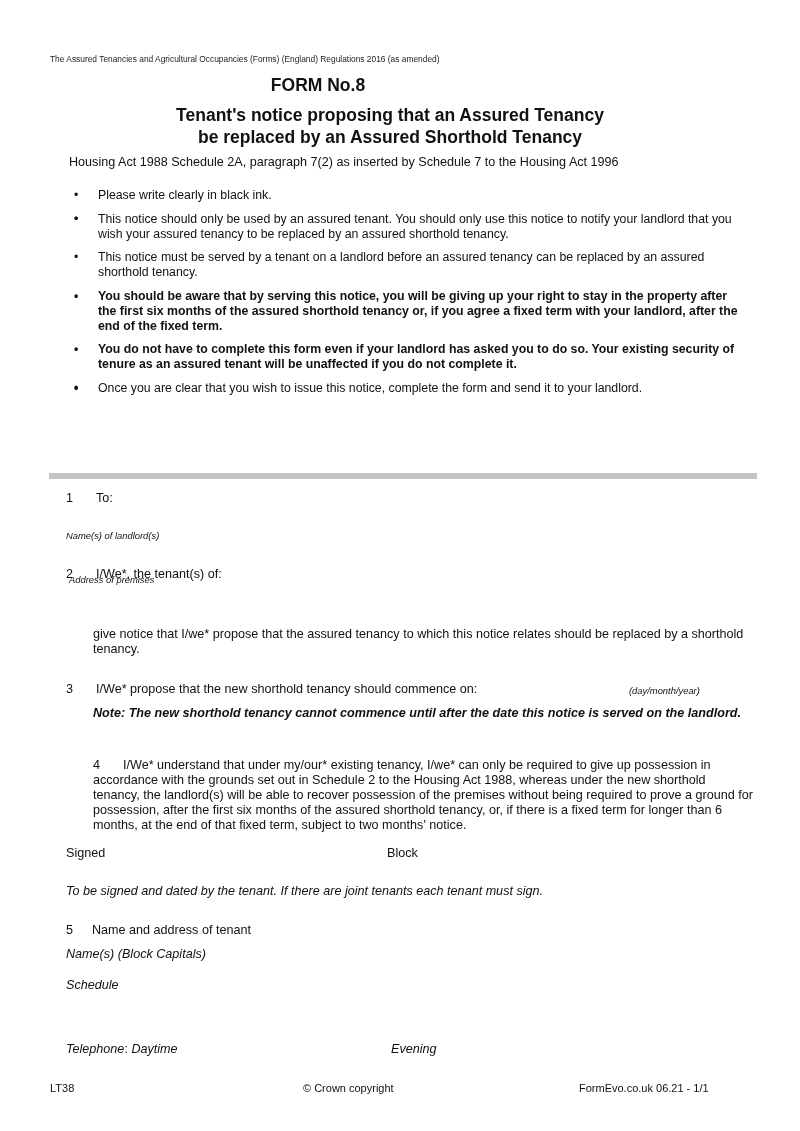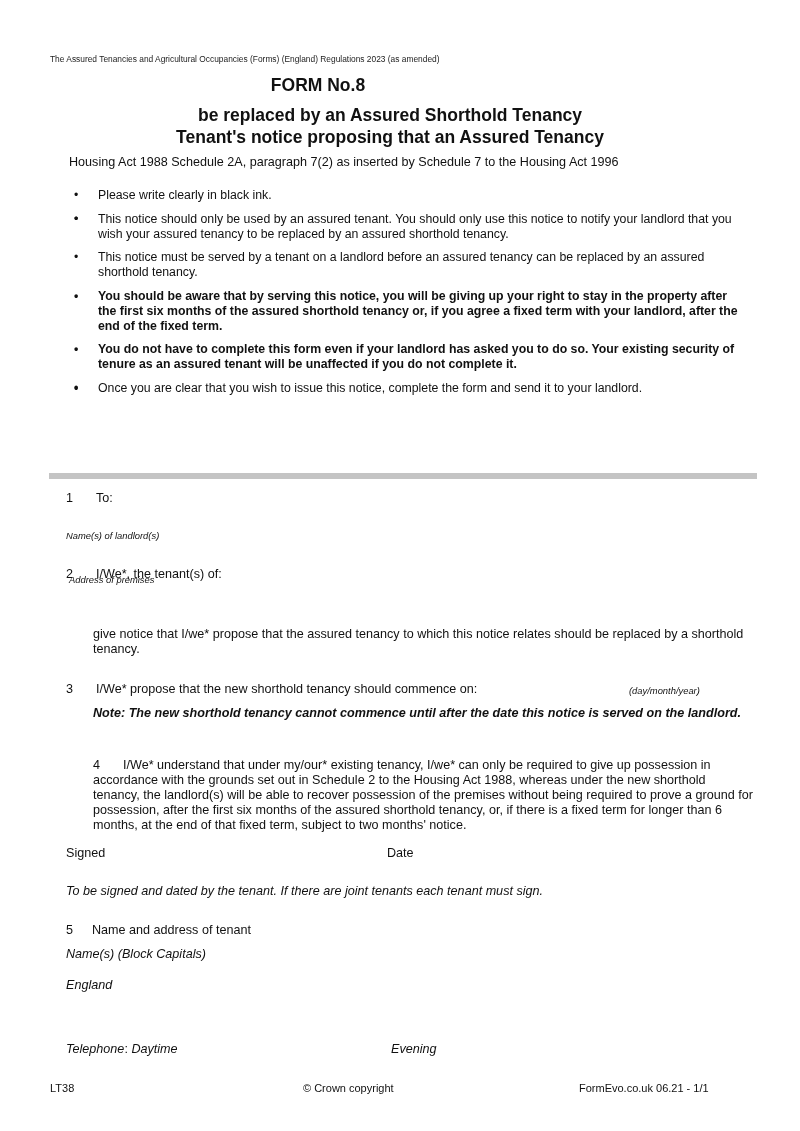--- a/index.html
+++ b/index.html
@@ -21,25 +21,25 @@
   .num { display: inline-block; width: 30px; }
   .small-it { font-size: 9.4px; font-style: italic; }
   .it { font-style: italic; }
   .bold-it { font-weight: bold; font-style: italic; }
   .para { left: 65px; width: 660px; font-size: 12.6px; line-height: 15px; margin-left: 28px; }
   .footer { top: 1082px; font-size: 11px; }
 </style>
 </head>
 <body>
 
-<div class="abs regs">The Assured Tenancies and Agricultural Occupancies (Forms) (England) Regulations 2023 (as amended)</div>
+<div class="abs regs">The Assured Tenancies and Agricultural Occupancies (Forms) (England) Regulations 2016 (as amended)</div>
 <div class="abs form-no">FORM No.8</div>
 <div class="abs title">
+  <div>Tenant's notice proposing that an Assured Tenancy</div>
   <div>be replaced by an Assured Shorthold Tenancy</div>
-  <div>Tenant's notice proposing that an Assured Tenancy</div>
 </div>
 <div class="abs act">Housing Act 1988 Schedule 2A, paragraph 7(2) as inserted by Schedule 7 to the Housing Act 1996</div>
 
 <ul class="abs bullets">
   <li><span class="dot">•</span><span>Please write clearly in black ink.</span></li>
   <li><span class="dot">•</span></li>
   <li><span class="dot">•</span><span>This notice should only be used by an assured tenant. You should only use this notice to notify your landlord that you wish your assured tenancy to be replaced by an assured shorthold tenancy.</span></li>
   <li><span class="dot">•</span><span>This notice must be served by a tenant on a landlord before an assured tenancy can be replaced by an assured shorthold tenancy.</span></li>
   <li class="bold"><span class="dot">•</span><span>You should be aware that by serving this notice, you will be giving up your right to stay in the property after the first six months of the assured shorthold tenancy or, if you agree a fixed term with your landlord, after the end of the fixed term.</span></li>
   <li class="bold"><span class="dot">•</span><span>You do not have to complete this form even if your landlord has asked you to do so. Your existing security of tenure as an assured tenant will be unaffected if you do not complete it.</span></li>
@@ -63,28 +63,28 @@
 <div class="abs txt" style="left:66px; top:682px;">
   <span class="num">3</span><span>I/We* propose that the new shorthold tenancy should commence on:</span>
 </div>
 <div class="abs small-it" style="left:629px; top:685px;">(day/month/year)</div>
 <div class="abs para bold-it" style="top:706px;">Note: The new shorthold tenancy cannot commence until after the date this notice is served on the landlord.</div>
 
 <div class="abs para" style="top:758px;">
   <span class="num" style="width:30px;">4</span><span>I/We* understand that under my/our* existing tenancy, I/we* can only be required to give up possession in accordance with the grounds set out in Schedule 2 to the Housing Act 1988, whereas under the new shorthold tenancy, the landlord(s) will be able to recover possession of the premises without being required to prove a ground for possession, after the first six months of the assured shorthold tenancy, or, if there is a fixed term for longer than 6 months, at the end of that fixed term, subject to two months' notice.</span>
 </div>
 <div class="abs txt" style="left:66px; top:846px;">Signed</div>
-<div class="abs txt" style="left:387px; top:846px;">Date</div>
+<div class="abs txt" style="left:387px; top:846px;">Block</div>
 <div class="abs txt it" style="left:66px; top:884px;">To be signed and dated by the tenant. If there are joint tenants each tenant must sign.</div>
 
 <div class="abs txt" style="left:66px; top:923px;">
   <span class="num" style="width:26px;">5</span><span>Name and address of tenant</span>
 </div>
 <div class="abs txt it" style="left:66px; top:947px;">Name(s) (Block Capitals)</div>
-<div class="abs txt it" style="left:66px; top:978px;">England</div>
+<div class="abs txt it" style="left:66px; top:978px;">Schedule</div>
 <div class="abs txt" style="left:66px; top:1042px;">
   <span class="it">Telephone</span><span style="white-space:pre;">: </span><span class="it">Daytime</span>
 </div>
 <div class="abs txt it" style="left:391px; top:1042px;">Evening</div>
 
 <div class="abs footer" style="left:50px;">LT38</div>
 <div class="abs footer" style="left:303px;">© Crown copyright</div>
 <div class="abs footer" style="left:579px;">FormEvo.co.uk 06.21 - 1/1</div>
 
 </body></html>

